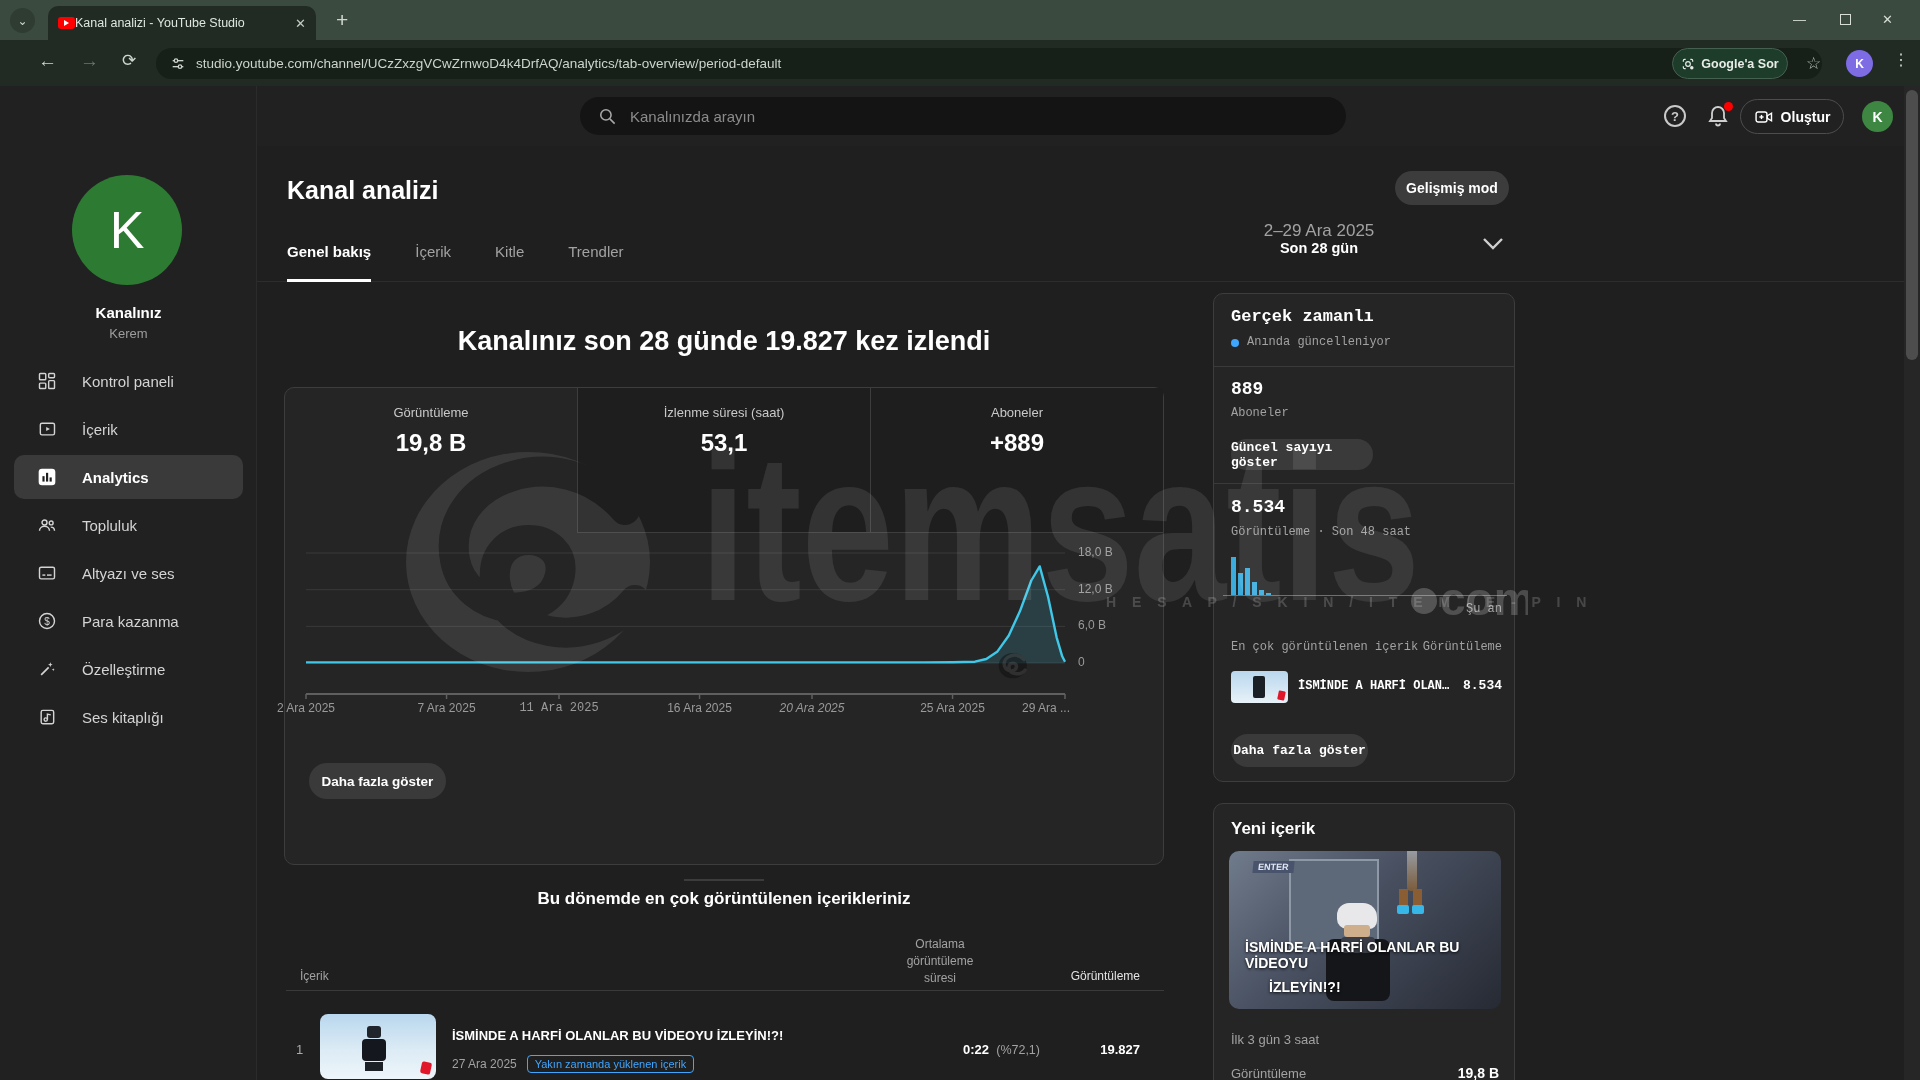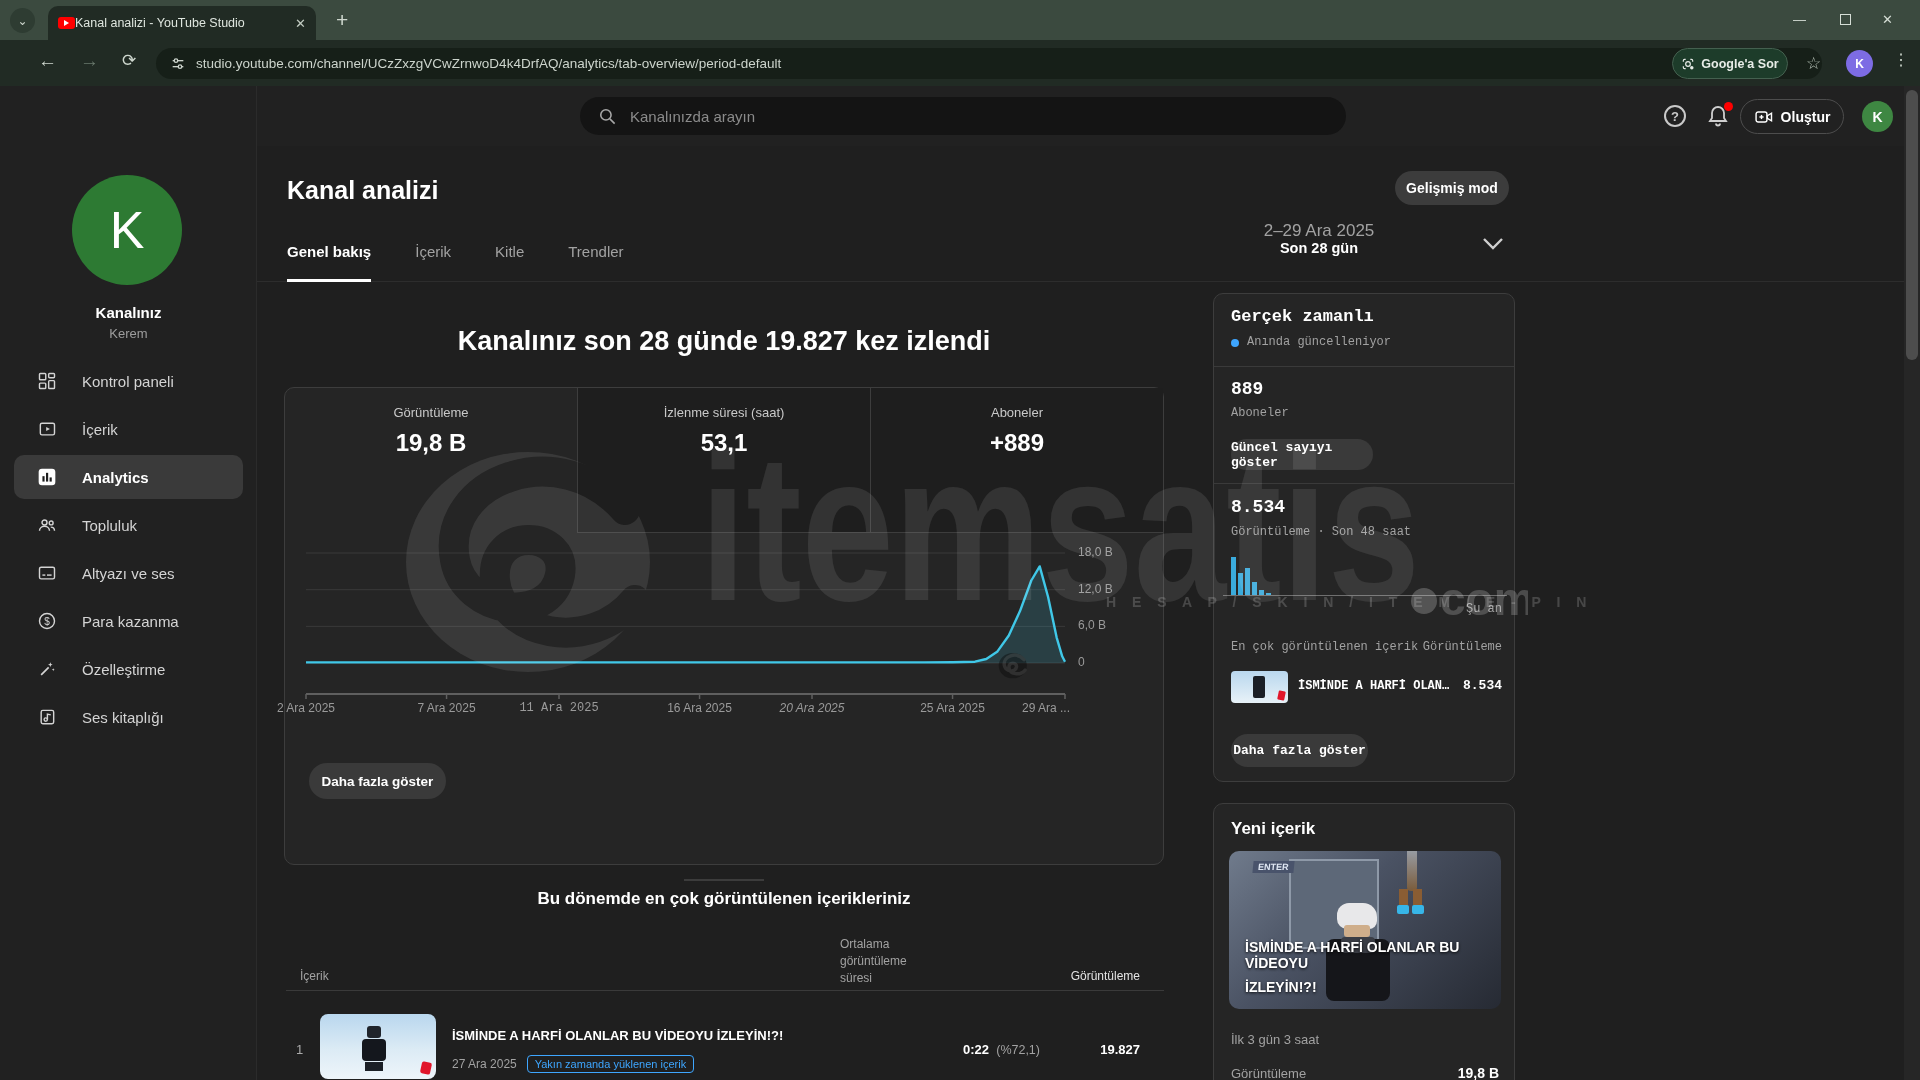--- a/index.html
+++ b/index.html
@@ -370,21 +370,21 @@
         <div class="xlab" style="left: 622.556px;">25 Ara 2025</div>
         <div class="xlab" style="left: 695px; text-align: right;">29 Ara ...</div>
       </div>
     <div class="showmore sm-main">Daha fazla göster</div>
   </div>
 
   <div class="divhandle"></div>
   <div class="secheading">Bu dönemde en çok görüntülenen içerikleriniz</div>
 
   <div class="th" style="left:300px;top:969px;">İçerik</div>
-  <div class="th" style="left:840px;top:936px;width:200px;text-align:left;line-height:17px;" id="avghdr">
+  <div class="th" style="left:840px;top:936px;width:200px;text-align:center;line-height:17px;" id="avghdr">
       <div>Ortalama</div>
       <div>görüntüleme</div>
       <div>süresi</div>
     </div>
   <div class="th" style="left:940px;top:969px;width:200px;text-align:right;color:#e3e3e3;">Görüntüleme</div>
   <div class="thdiv"></div>
 
   <div class="trow">
     <div class="rank">1</div>
     <div class="vthumb">
@@ -452,21 +452,21 @@
         <div class="nc-shoe" style="left:0;"></div>
           <div class="nc-shoe" style="left:15px;"></div>
       </div>
       <div class="nc-char">
         <div class="nc-hair"></div>
           <div class="nc-face"></div>
           <div class="nc-body"></div>
           <div class="nc-scarf"></div>
       </div>
       <div class="nc-otitle" style="bottom:38px;">İSMİNDE A HARFİ OLANLAR BU VİDEOYU</div>
-      <div class="nc-otitle" style="bottom:14px;">İZLEYİN!?!</div>
+      <div class="nc-otitle" style="bottom:14px;margin-left:24px;">İZLEYİN!?!</div>
     </div>
     <div class="nc-first">İlk 3 gün 3 saat</div>
     <div class="nc-cl">Görüntüleme</div>
     <div class="nc-cv">19,8 B</div>
   </div>
 
   <div class="wm">
     <svg style="position:absolute;left:400px;top:450px;" width="260" height="230" viewBox="0 0 260 230">
       <defs>
         <mask id="swirl">

